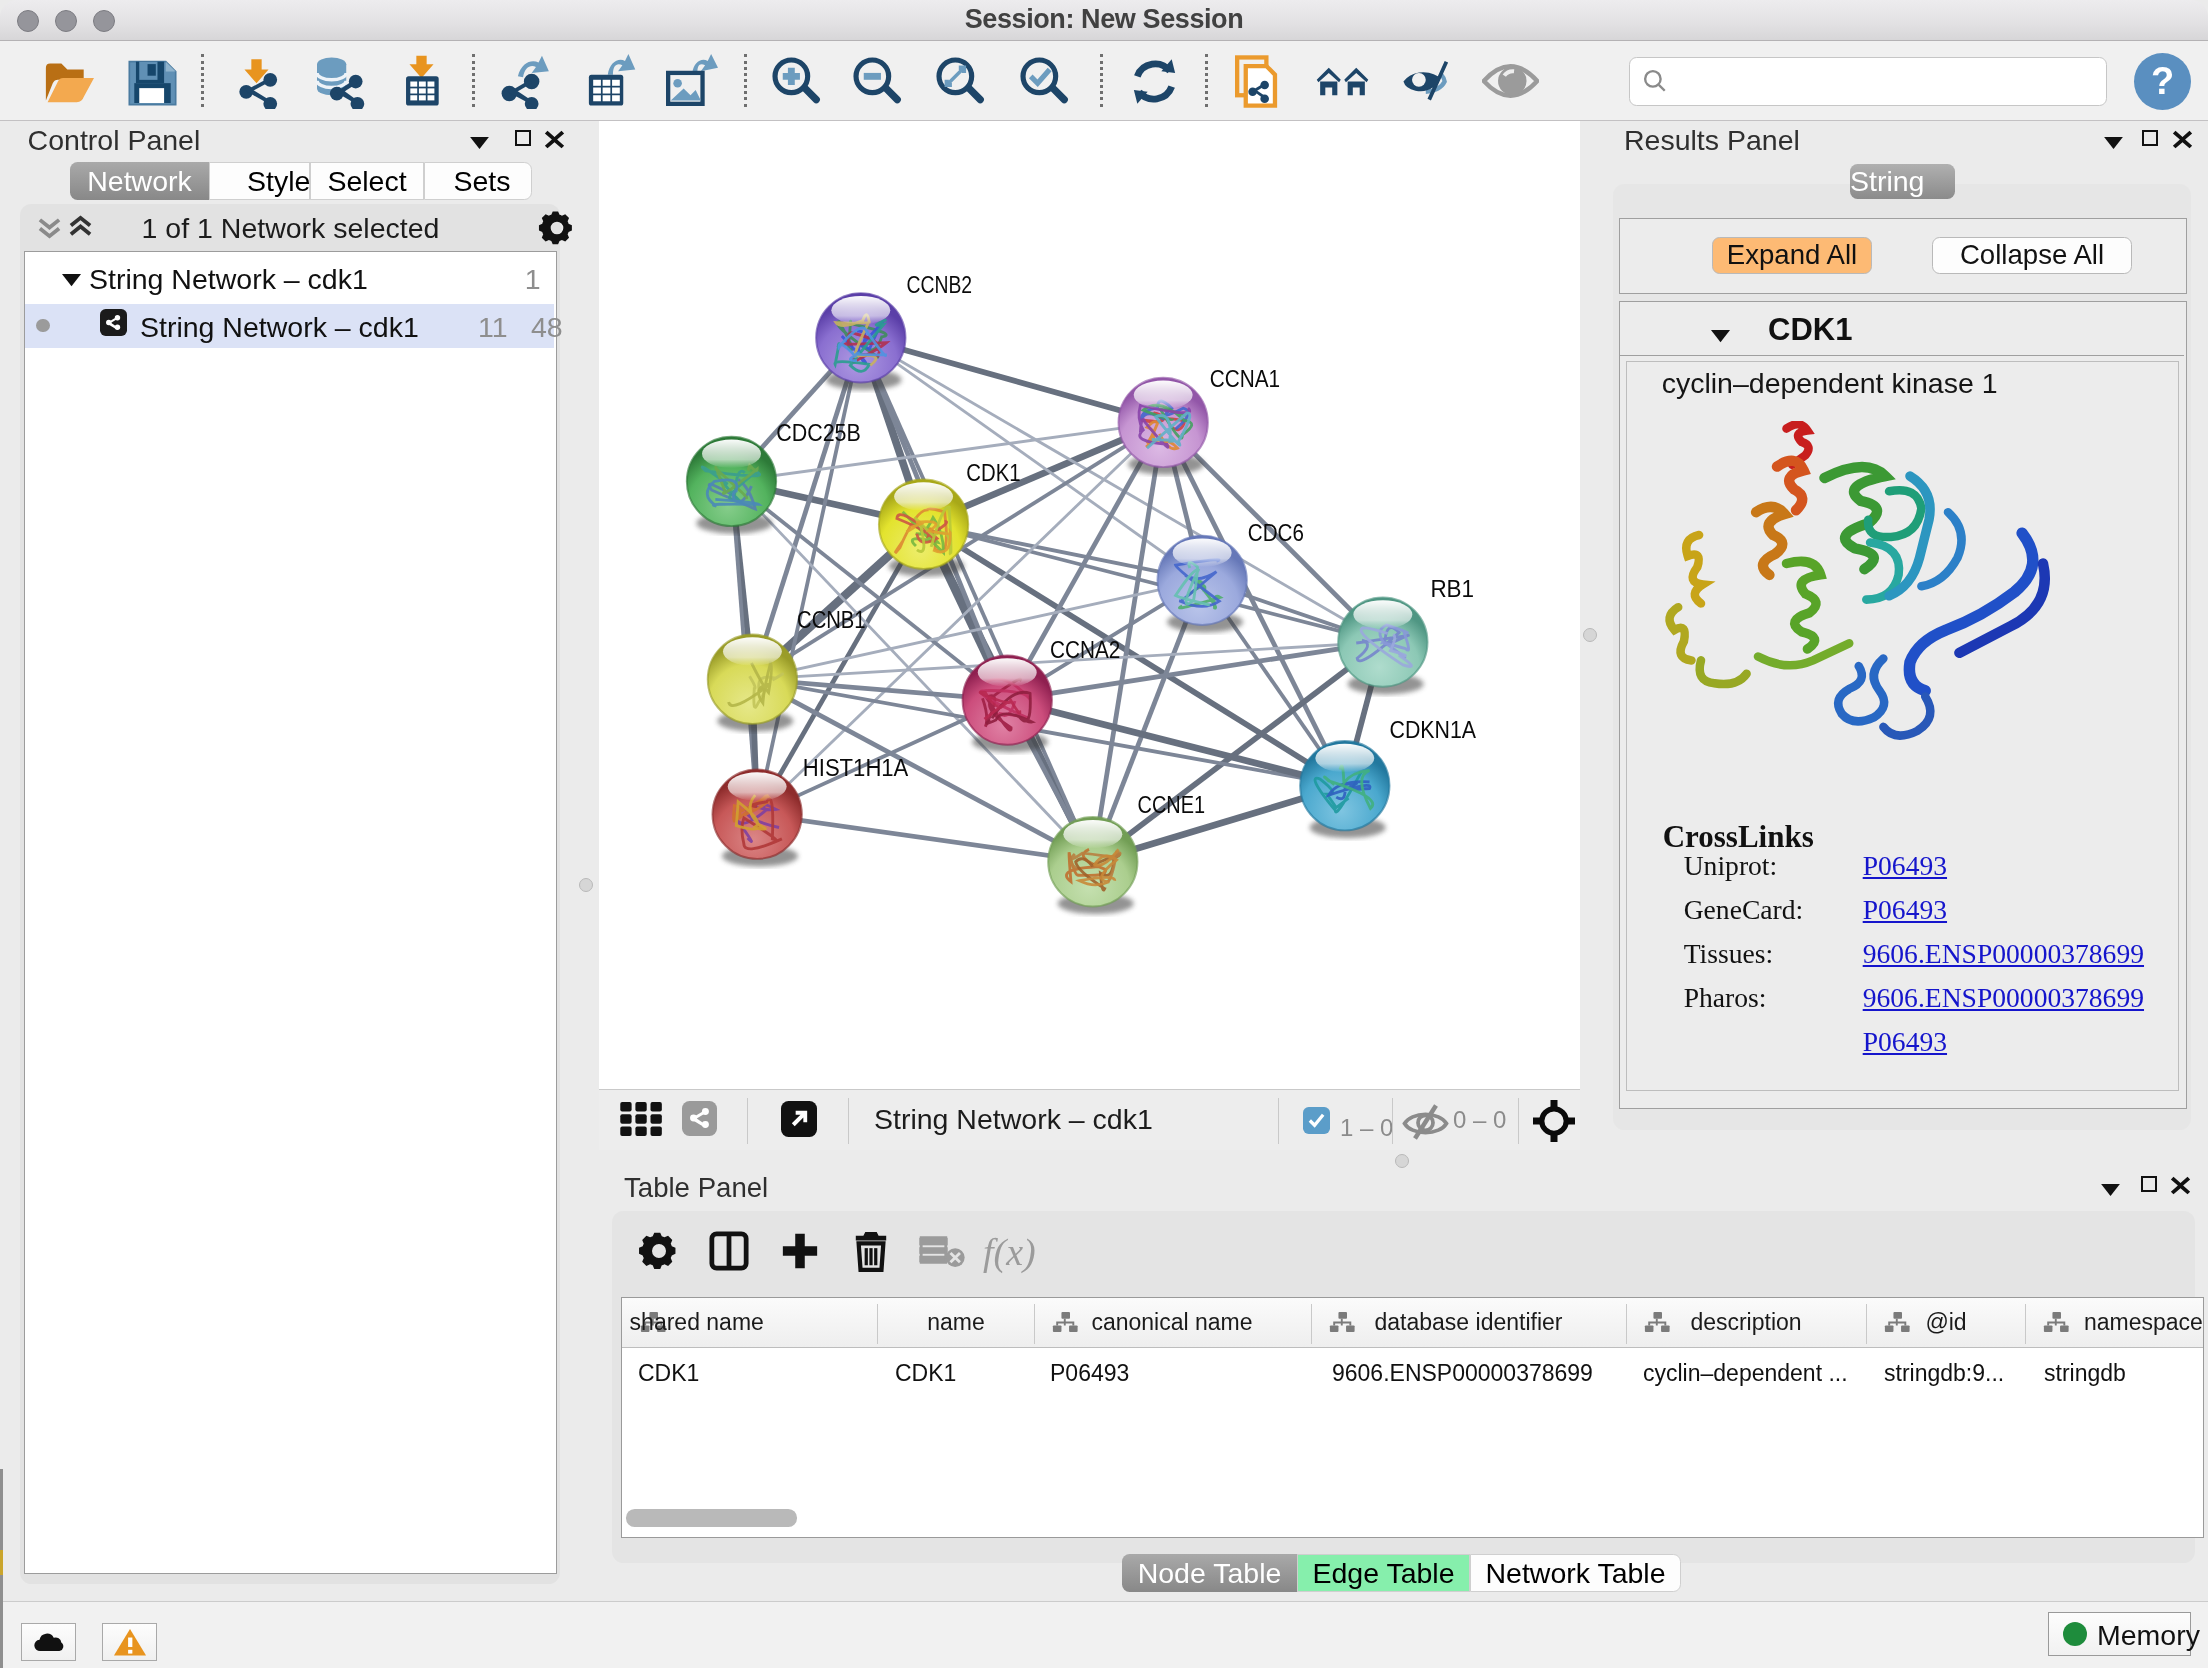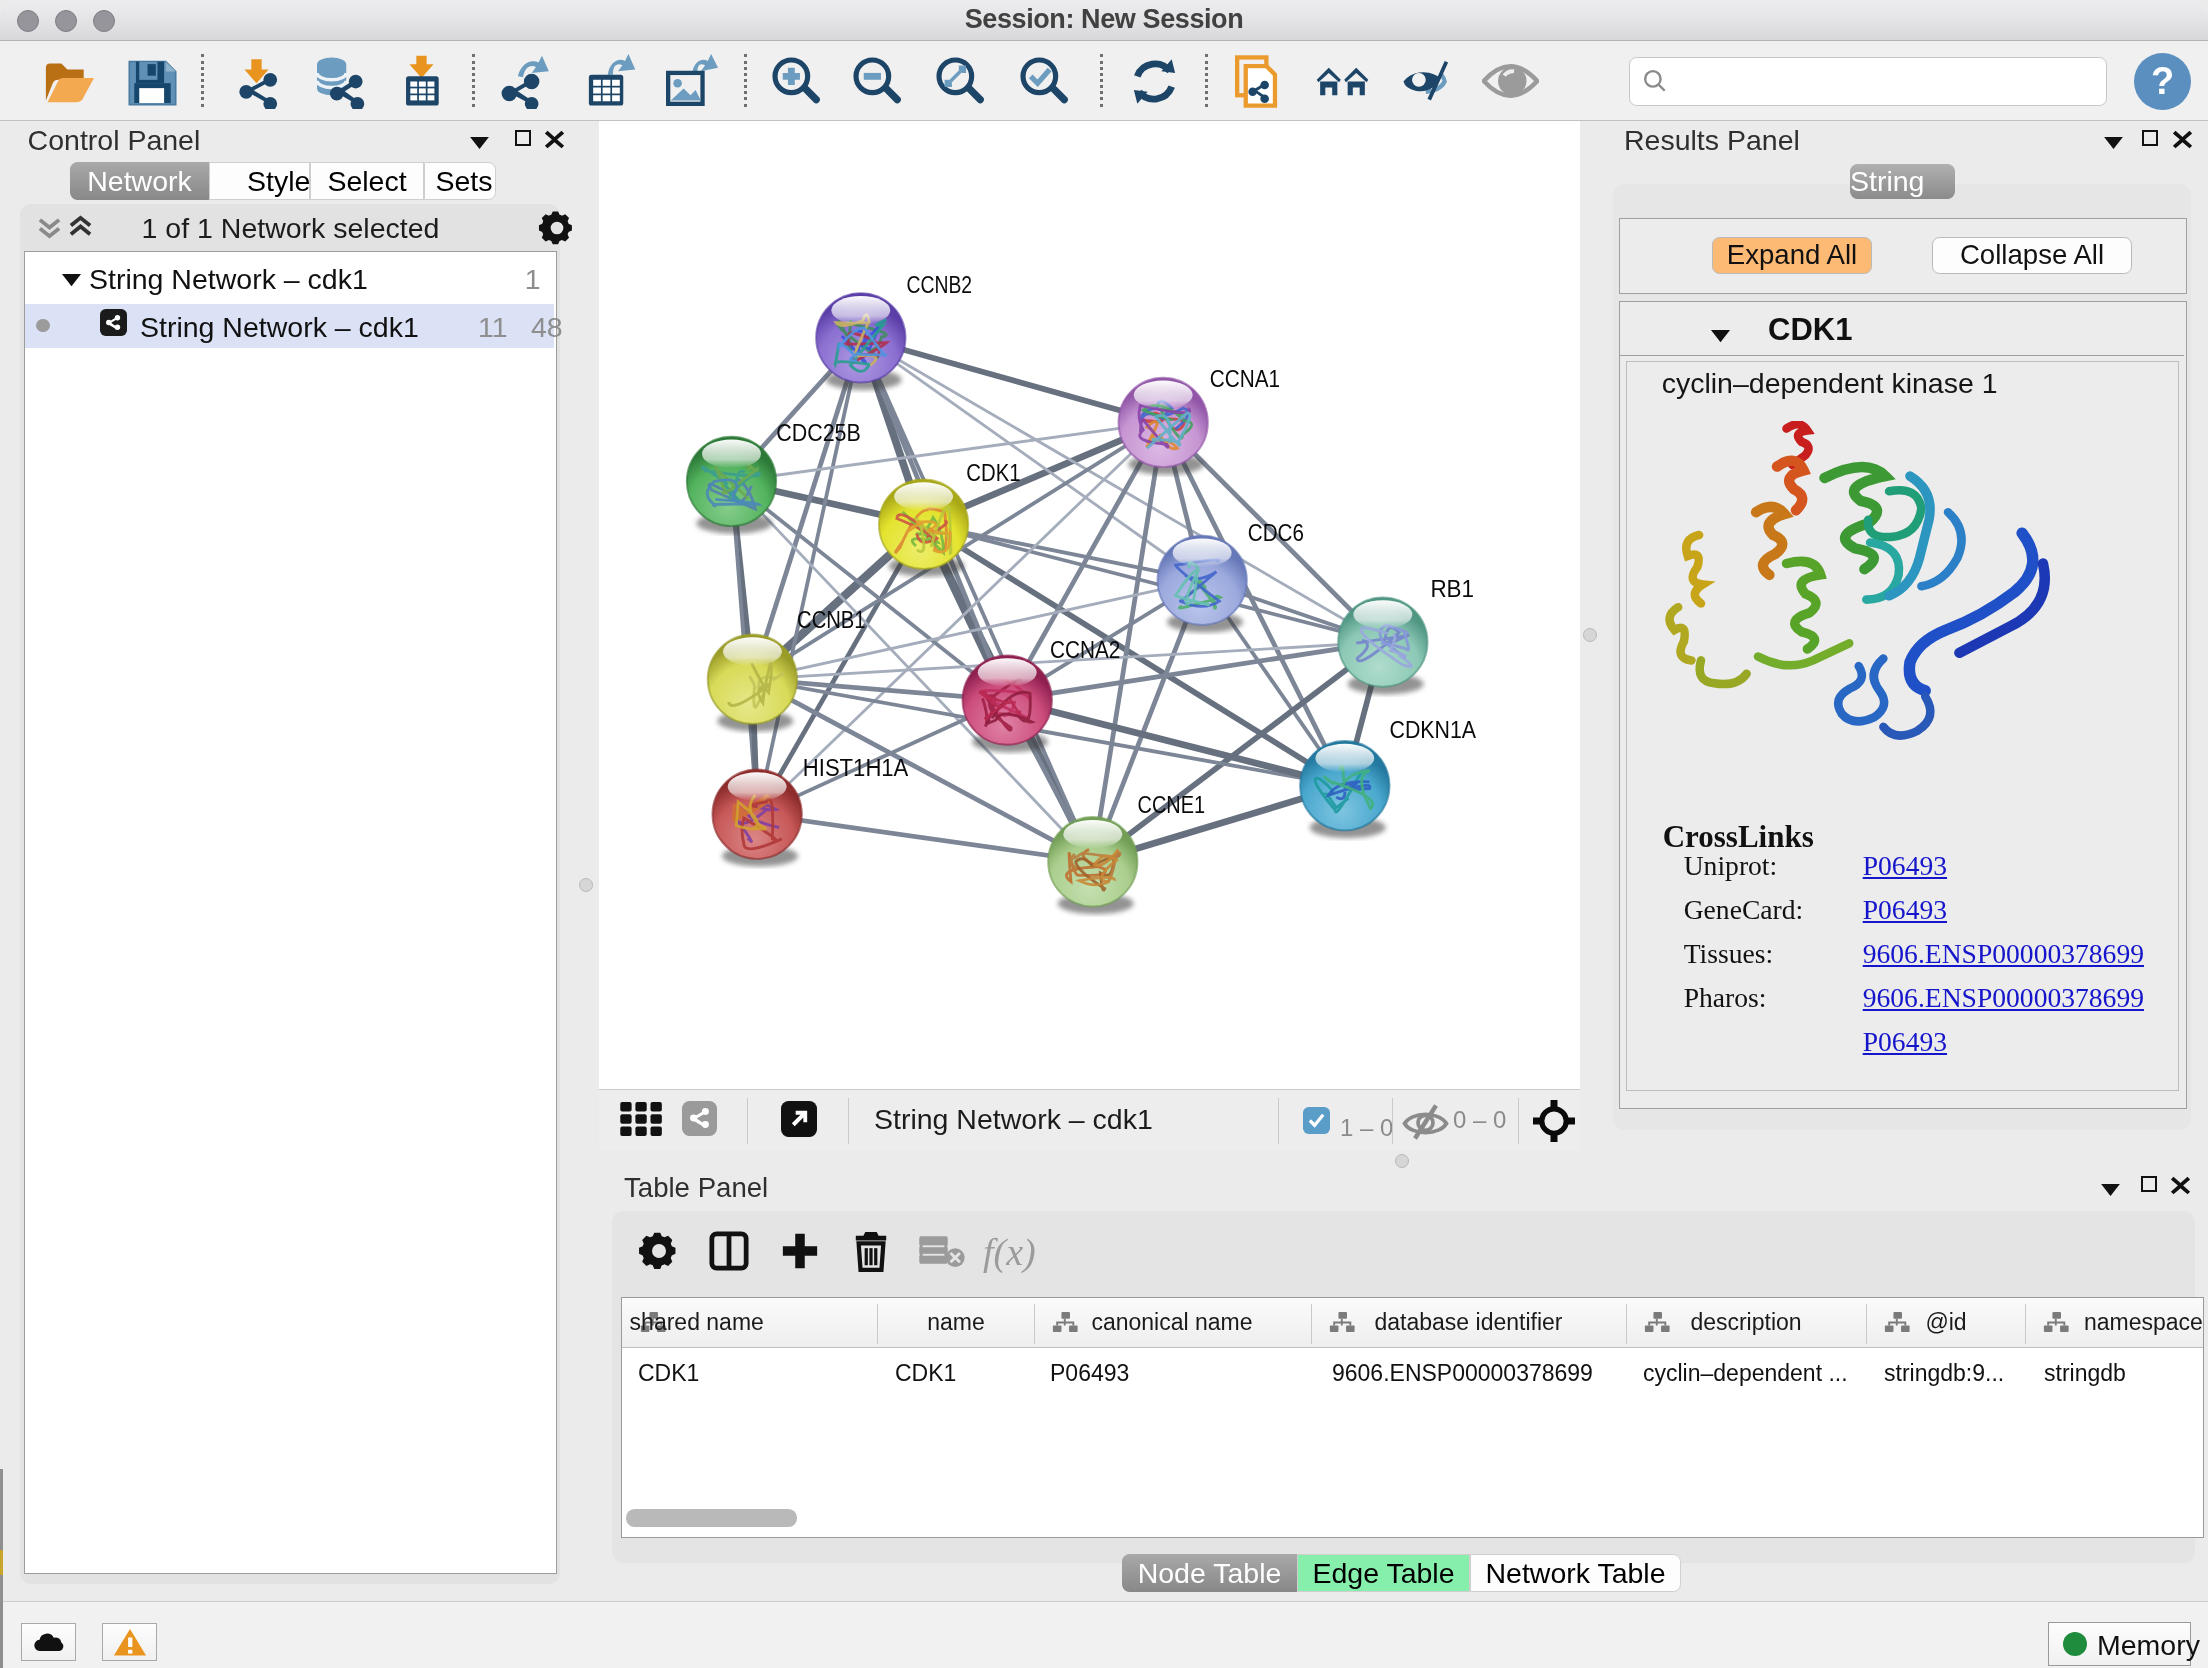--- a/index.html
+++ b/index.html
@@ -270,21 +270,21 @@
       <path d="M4 2 L12 9 20 2 23 5 15 12 23 19 20 22 12 15 4 22 1 19 9 12 1 5Z" fill="#111"></path>
     </svg>
 
   <div style="position:absolute;left:70px;top:41px;width:441px;height:38px;">
     <div style="position:absolute;left:0;width:139px;height:38px;background:linear-gradient(#a9a9a9,#888888);
          border-radius:7.6px 0 0 7.6px;color:#fff;font-size:28.5px;text-align:center;line-height:38px;">Network</div>
     <div style="position:absolute;left:139px;width:101px;height:38px;background:#fdfdfd;border:1px solid #cfcfcf;
          font-size:28.5px;text-align:center;line-height:36px;padding-left:37px;">Style</div>
     <div style="position:absolute;left:240px;width:114px;height:38px;background:#fdfdfd;border:1px solid #cfcfcf;
          font-size:28.5px;text-align:center;line-height:36px;">Select</div>
-    <div style="position:absolute;left:354px;width:72px;height:38px;background:#fdfdfd;border:1px solid #cfcfcf;
+    <div style="position:absolute;left:354px;width:108px;height:38px;background:#fdfdfd;border:1px solid #cfcfcf;
          border-radius:0 7.6px 7.6px 0;font-size:28.5px;text-align:center;line-height:36px;padding-left:8px;">Sets</div>
   </div>
 
   <div style="position:absolute;left:20px;top:83px;width:540px;height:1380px;background:#e2e2e2;border-radius:11.4px;"></div>
   <div style="position:absolute;left:24px;top:83px;width:533px;height:48px;">
     <svg width="25" height="23" viewBox="0 0 26 24" style="position:absolute;left:13.3px;top:13.3px;">
       <g fill="none" stroke="#8a8a8a" stroke-width="4">
           <path d="M3 3 l10 8 10 -8"></path>
           <path d="M3 12 l10 8 10 -8"></path>
         </g>
@@ -872,21 +872,21 @@
       <path d="M10 22 a6 6 0 0 1 -1 -12 a8 8 0 0 1 15 -2 a6 6 0 0 1 8 5 a5 5 0 0 1 -2 9Z" fill="#111"></path>
     </svg>
   </div>
   <div style="position:absolute;left:102px;top:21px;width:55px;height:38px;background:linear-gradient(#fdfdfd,#f0f0f0);border:1.9px solid #a9a9a9;">
     <svg width="34" height="28.5" viewBox="0 0 36 30" style="position:absolute;left:9.5px;top:3.8px;">
       <path d="M18 1 L35 29 H1Z" fill="#e8941f"></path>
       <rect x="16" y="10" width="4.5" height="10" fill="#fff"></rect>
       <rect x="16" y="23" width="4.5" height="4" fill="#fff"></rect>
     </svg>
   </div>
-  <div style="position:absolute;left:2048px;top:20px;width:143px;height:44px;background:linear-gradient(#fdfdfd,#f1f1f1);border:1.9px solid #9a9a9a;">
+  <div style="position:absolute;left:2048px;top:10px;width:143px;height:44px;background:linear-gradient(#fdfdfd,#f1f1f1);border:1.9px solid #9a9a9a;">
     <div style="position:absolute;left:14.3px;top:8.6px;width:24px;height:24px;border-radius:50%;background:#1e8c3c;"></div>
     <span style="position:absolute;left:48px;top:5.7px;font-size:28.5px;color:#111;">Memory</span>
   </div>
 </div>
 
 <div class="handle" style="left:579px; top:878px;"></div>
 <div class="handle" style="left:1583px; top:628px;"></div>
 <div class="handle" style="left:1395px; top:1154px;"></div>
 
 <div style="position:absolute;left:0;top:1469px;width:2.9px;height:199px;background:#8f8f8f;"></div>

